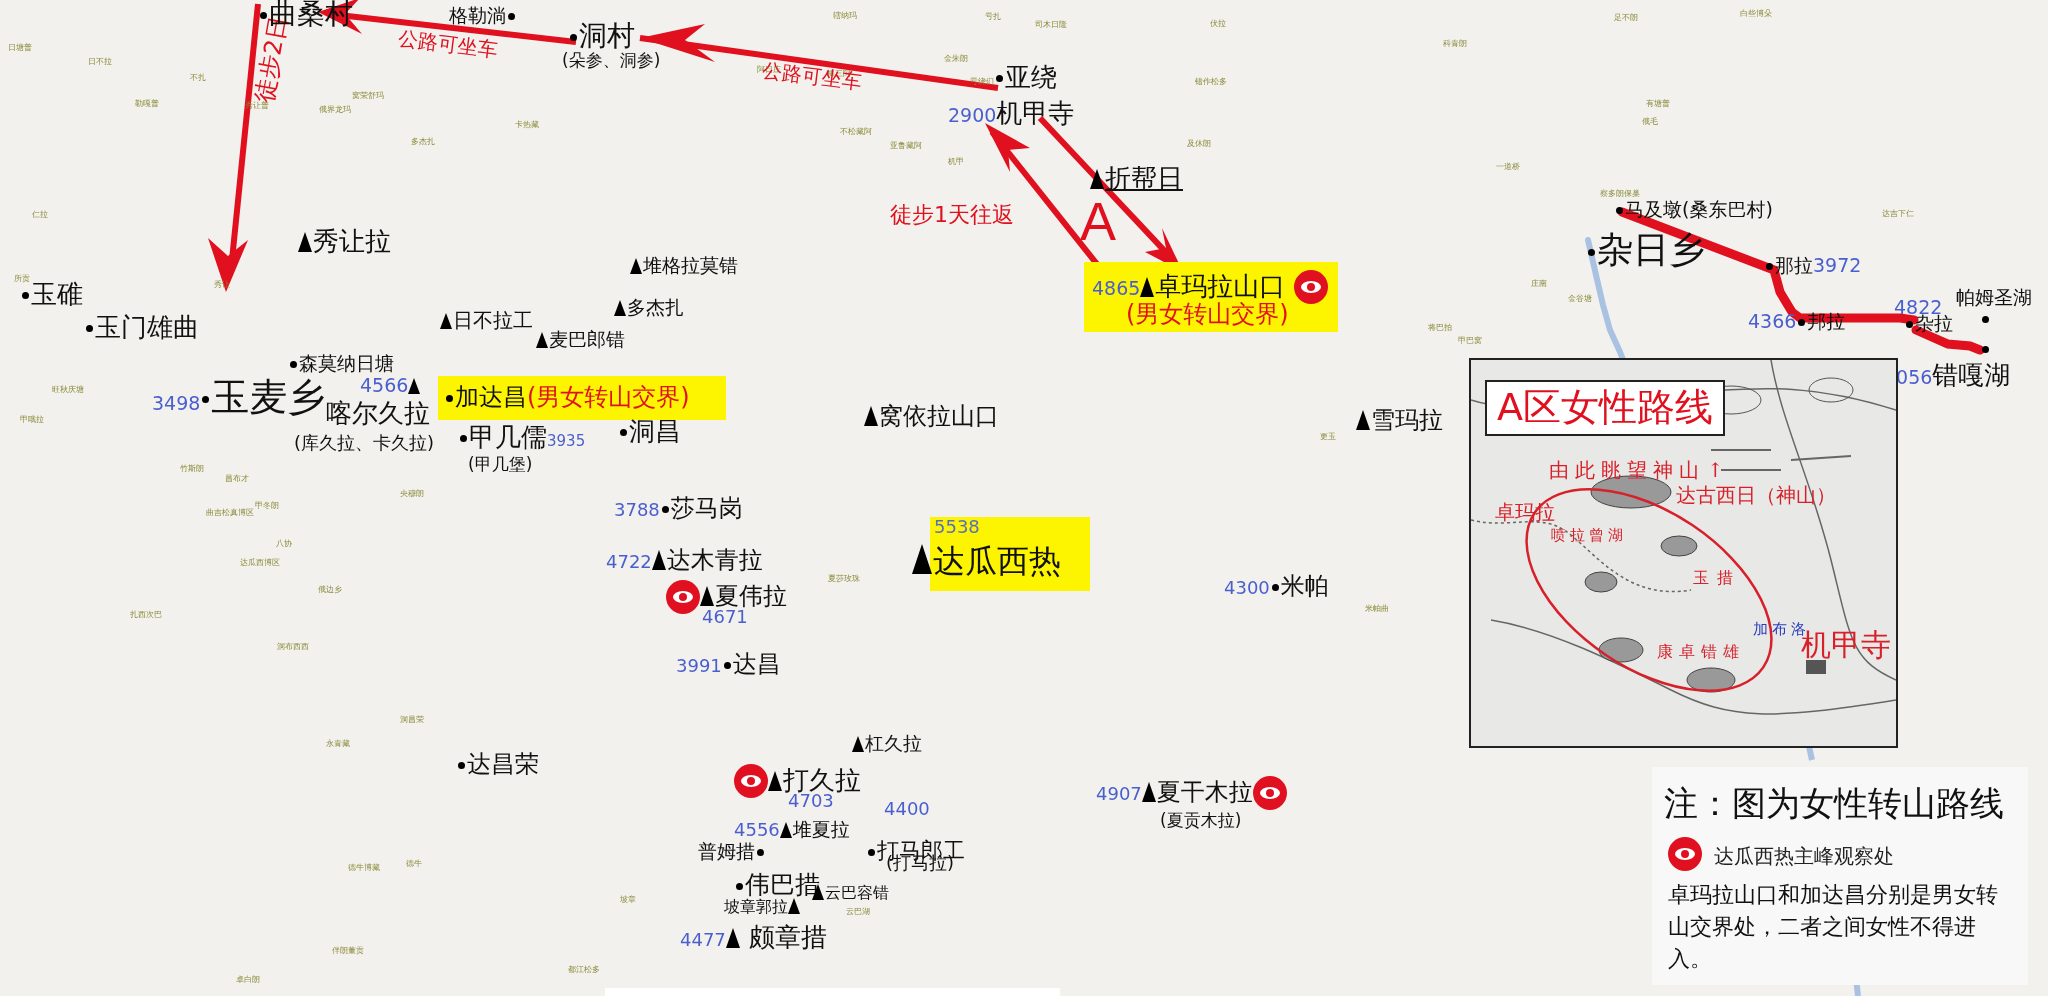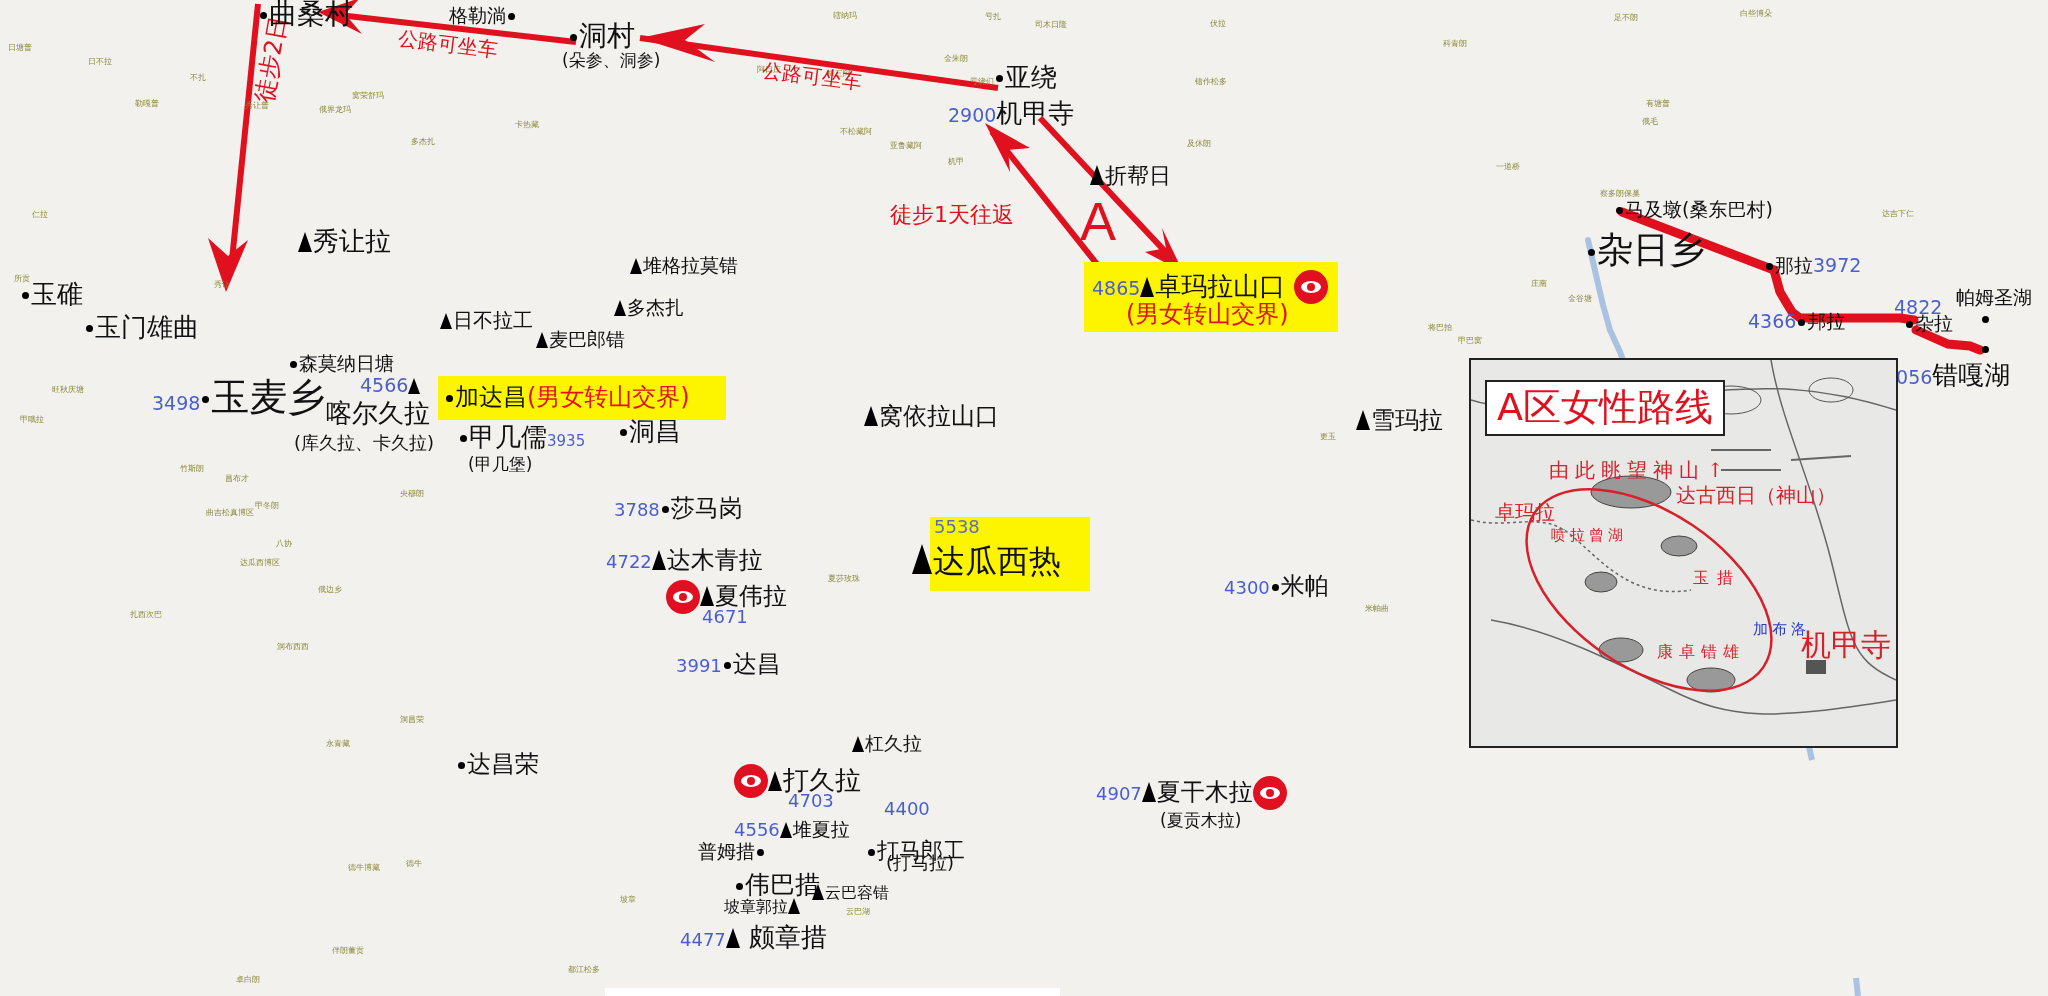--- a/index.html
+++ b/index.html
@@ -129,21 +129,21 @@
   <div class="lbl red" style="left:890px;top:204px;font-size:22px;">徒步1天往返</div>
   <div class="lbl red" style="left:1080px;top:194px;font-size:54px;font-family:'Liberation Sans',sans-serif;">A</div>
 
   <div class="lbl" style="left:258px;top:0px;font-size:28px;"><span class="dot"></span><span>曲桑村</span></div>
   <div class="lbl" style="left:449px;top:6px;font-size:19px;"><span>格勒淌</span><span class="dot"></span></div>
   <div class="lbl" style="left:568px;top:22px;font-size:28px;"><span class="dot"></span><span>洞村</span></div>
   <div class="lbl" style="left:562px;top:52px;font-size:17px;">(朵参、洞参)</div>
 
   <div class="lbl" style="left:994px;top:64px;font-size:26px;"><span class="dot"></span><span>亚绕</span></div>
   <div class="lbl" style="left:948px;top:100px;font-size:26px;"><span class="elev" style="font-size:19px;">2900</span><span>机甲寺</span></div>
-  <div class="lbl" style="left:1090px;top:165px;font-size:22px;"><span class="tri"></span><span>折帮日</span></div>
+  <div class="lbl" style="left:1090px;top:165px;font-size:26px;text-decoration:underline;"><span class="tri"></span><span>折帮日</span></div>
 
   <div class="hl" style="position:absolute;left:1084px;top:262px;width:254px;height:70px;"></div>
   <div class="lbl" style="left:1092px;top:270px;font-size:26px;"><span class="elev" style="font-size:19px;">4865</span><span class="tri"></span><span>卓玛拉山口</span> <span class="eye"></span></div>
   <div class="lbl red" style="left:1126px;top:302px;font-size:24px;">(男女转山交界)</div>
 
   <div class="lbl" style="left:298px;top:228px;font-size:26px;"><span class="tri"></span><span>秀让拉</span></div>
   <div class="lbl" style="left:20px;top:281px;font-size:26px;"><span class="dot"></span><span>玉碓</span></div>
   <div class="lbl" style="left:84px;top:314px;font-size:26px;"><span class="dot"></span><span>玉门雄曲</span></div>
 
   <div class="lbl" style="left:152px;top:378px;font-size:38px;"><span class="elev" style="font-size:19px;">3498</span><span class="dot"></span><span>玉麦乡</span></div>
@@ -230,15 +230,21 @@
     <div class="inset-lbl" style="left:205px;top:125px;font-size:20px;">达古西日（神山）</div>
     <div class="inset-lbl" style="left:236px;top:100px;font-size:20px;">↑</div>
     <div class="inset-lbl" style="left:24px;top:142px;font-size:20px;text-align:center;">卓玛拉</div>
     <div class="inset-lbl" style="left:80px;top:168px;font-size:15px;letter-spacing:4px;">喷拉曾湖</div>
     <div class="inset-lbl" style="left:222px;top:210px;font-size:16px;letter-spacing:8px;">玉措</div>
     <div class="inset-lbl" style="left:186px;top:284px;font-size:16px;letter-spacing:6px;">康卓错雄</div>
     <div class="inset-lbl" style="left:282px;top:262px;font-size:15px;letter-spacing:4px;color:#2a3fbf;">加布洛</div>
     <div class="inset-lbl" style="left:330px;top:270px;font-size:30px;font-family:'DejaVu Sans',sans-serif;">机甲寺</div>
   </div>
 
+  <div id="legend">
+    <div id="legend-title">注：图为女性转山路线</div>
+    <span id="legend-eye" class="eye"></span>
+    <div id="legend-eye-text">达瓜西热主峰观察处</div>
+    <div id="legend-note">卓玛拉山口和加达昌分别是男女转山交界处，二者之间女性不得进入。</div>
+  </div>
 
   <div id="bottom-strip"></div>
 </div>
 
 </body></html>

